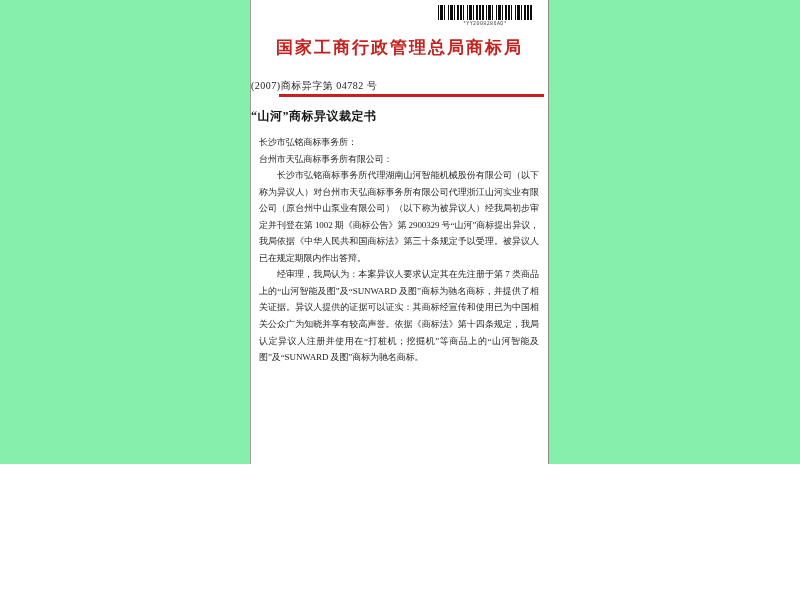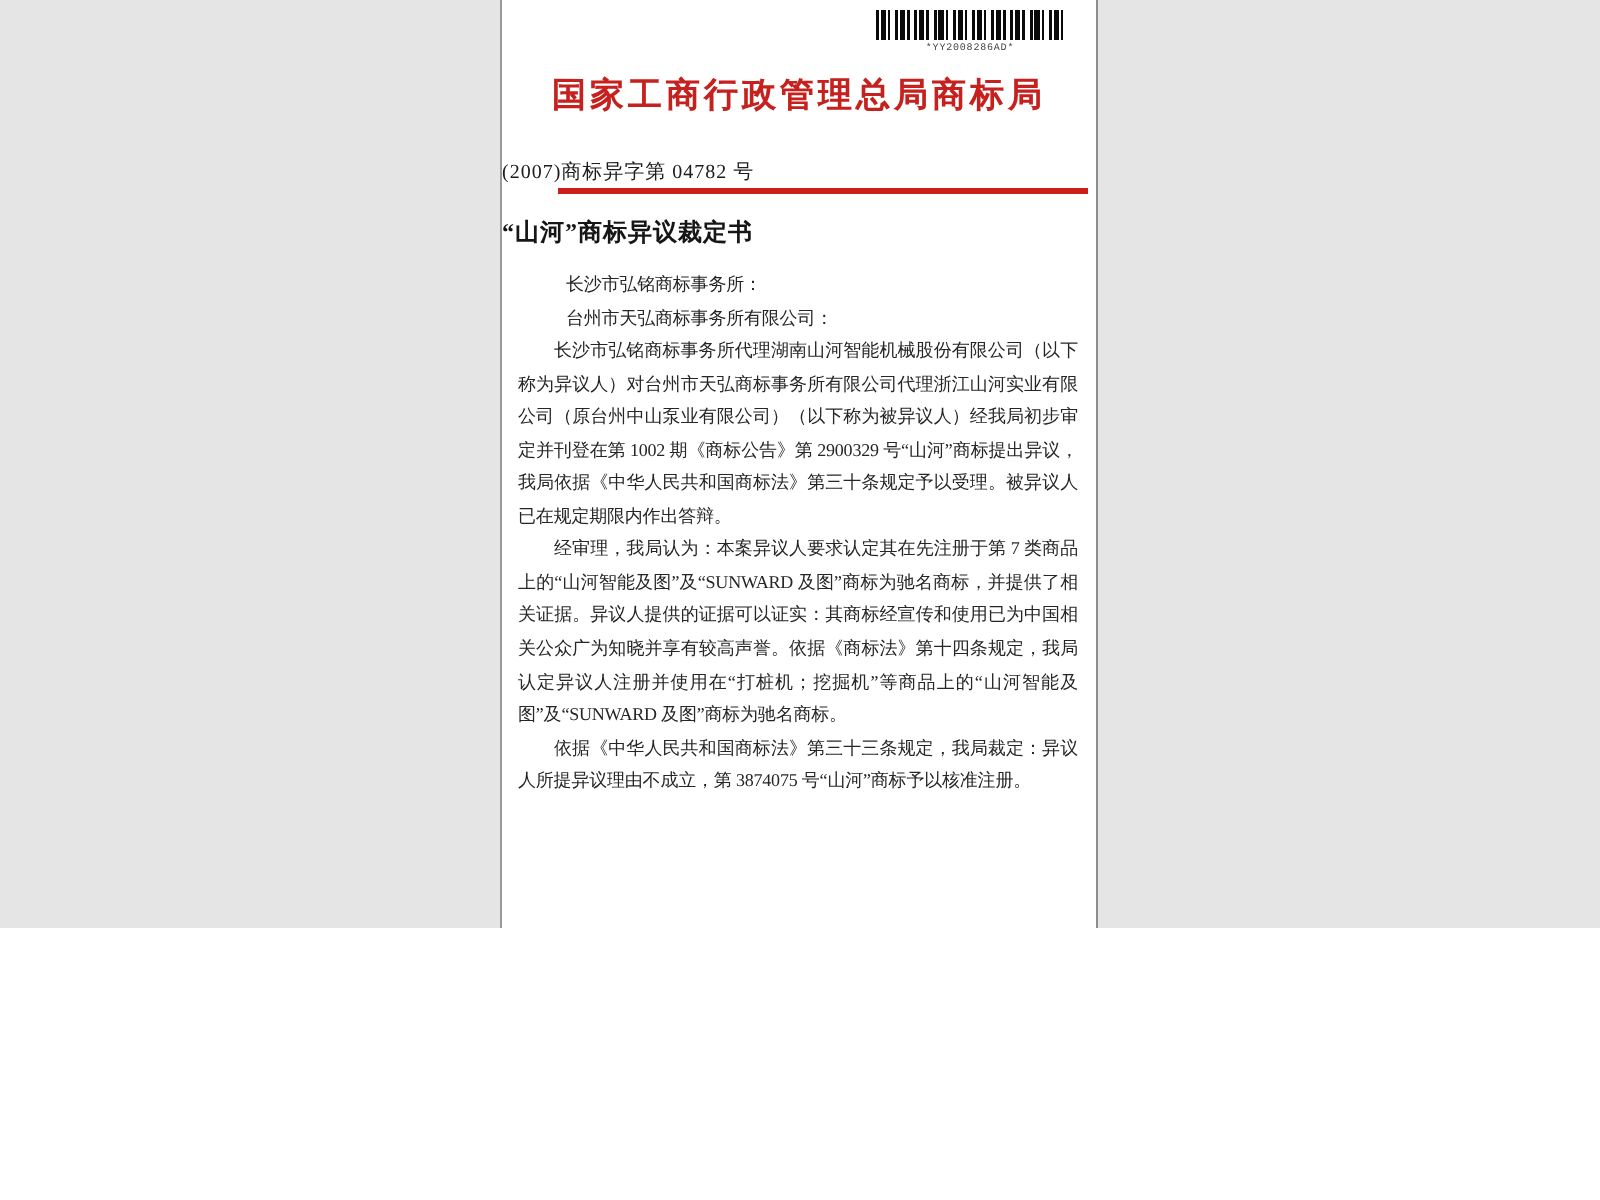--- a/index.html
+++ b/index.html
@@ -1,16 +1,16 @@
 <!DOCTYPE html>
 <html><head>
 <meta charset="utf-8">
 <style>
   html,body{margin:0;padding:0;background:#ffffff;}
-  #canvas{position:relative;width:800px;height:464px;background:#e5e5e5;overflow:hidden;
+  #canvas{position:relative;width:800px;height:464px;background:#86efac;overflow:hidden;
           font-family:"Liberation Serif","DejaVu Serif",serif;}
   
   .page{position:absolute;left:250px;top:0;width:297px;height:594px;background:#fff;
         border-left:1px solid #9a9a9a;border-right:1px solid #8d8d8d;border-bottom:1px solid #a5a5a5;
         z-index:1;}
   
   .barcode{position:absolute;top:5px;right:15px;width:95px;height:15px;background:#fff;
      background-image:repeating-linear-gradient(to right,
        #0a0a0a 0px,#0a0a0a 1.5px,#fff 1.5px,#fff 2.4px,
        #0a0a0a 2.4px,#0a0a0a 5px,#fff 5px,#fff 6px,
@@ -20,21 +20,21 @@
   .agency-title{position:absolute;top:36px;left:0;width:100%;text-align:center;
      color:#c5211e;font-weight:bold;font-size:17px;letter-spacing:2px;}
   .doc-number{position:absolute;top:79px;left:0;width:100%;text-align:left;
      font-size:10px;color:#1c1c1c;letter-spacing:.5px;}
   .red-rule{position:absolute;top:94px;left:28px;width:265px;height:2.5px;background:#cc1f1d;}
   .doc-title{position:absolute;top:108px;left:0;width:100%;text-align:left;
      font-size:12px;font-weight:bold;color:#161616;letter-spacing:.5px;}
   
   .body-text{position:absolute;top:134px;left:8px;right:9px;
      font-size:9px;line-height:16.55px;color:#262626;text-align:justify;letter-spacing:-0.1px;}
-  .recipient{text-indent:0;margin-left:24px;}
+  .recipient{text-indent:0;}
   .body-text p{margin:0;text-indent:2em;}
   
   .seal{position:absolute;left:405px;top:513px;width:92px;height:92px;z-index:3;}
   .watermark-smudge{position:absolute;left:412px;top:573px;width:92px;height:9px;z-index:4;
      background:#aac3e6;opacity:.55;filter:blur(1.2px);border-radius:4px;}
   .logo-mark{position:absolute;left:385px;top:548px;width:52px;height:46px;z-index:5;}
   .logo-text{position:absolute;left:436px;top:551px;z-index:5;
      font-family:"Liberation Sans","DejaVu Sans",sans-serif;
      font-weight:normal;font-size:25px;letter-spacing:-1px;line-height:28px;white-space:nowrap;}
   .logo-blue{color:#1b4fa5;}
@@ -55,21 +55,20 @@
     <div class="agency-title">国家工商行政管理总局商标局</div>
     <div class="doc-number">(2007)商标异字第 04782 号</div>
     <div class="red-rule"></div>
     <div class="doc-title">“山河”商标异议裁定书</div>
 
     <div class="body-text">
       <div class="recipient">长沙市弘铭商标事务所：</div>
       <div class="recipient">台州市天弘商标事务所有限公司：</div>
       <p>长沙市弘铭商标事务所代理湖南山河智能机械股份有限公司（以下称为异议人）对台州市天弘商标事务所有限公司代理浙江山河实业有限公司（原台州中山泵业有限公司）（以下称为被异议人）经我局初步审定并刊登在第 1002 期《商标公告》第 2900329 号“山河”商标提出异议，我局依据《中华人民共和国商标法》第三十条规定予以受理。被异议人已在规定期限内作出答辩。</p>
       <p>经审理，我局认为：本案异议人要求认定其在先注册于第 7 类商品上的“山河智能及图”及“SUNWARD 及图”商标为驰名商标，并提供了相关证据。异议人提供的证据可以证实：其商标经宣传和使用已为中国相关公众广为知晓并享有较高声誉。依据《商标法》第十四条规定，我局认定异议人注册并使用在“打桩机；挖掘机”等商品上的“山河智能及图”及“SUNWARD 及图”商标为驰名商标。</p>
-      <p>依据《中华人民共和国商标法》第三十三条规定，我局裁定：异议人所提异议理由不成立，第 3874075 号“山河”商标予以核准注册。</p>
     </div>
 
   </div>
 
   <svg class="seal" viewBox="0 0 92 92">
     <circle cx="46" cy="46" r="42" fill="none" stroke="#d5302e" stroke-width="3.4"></circle>
     <defs>
       <path id="sealArc" d="M 15.7 66.5 A 35 35 0 1 1 76.3 66.5" fill="none"></path>
     </defs>
     <text font-size="8.5" font-weight="bold" fill="#d5302e" font-family="Liberation Serif, DejaVu Serif, serif">

